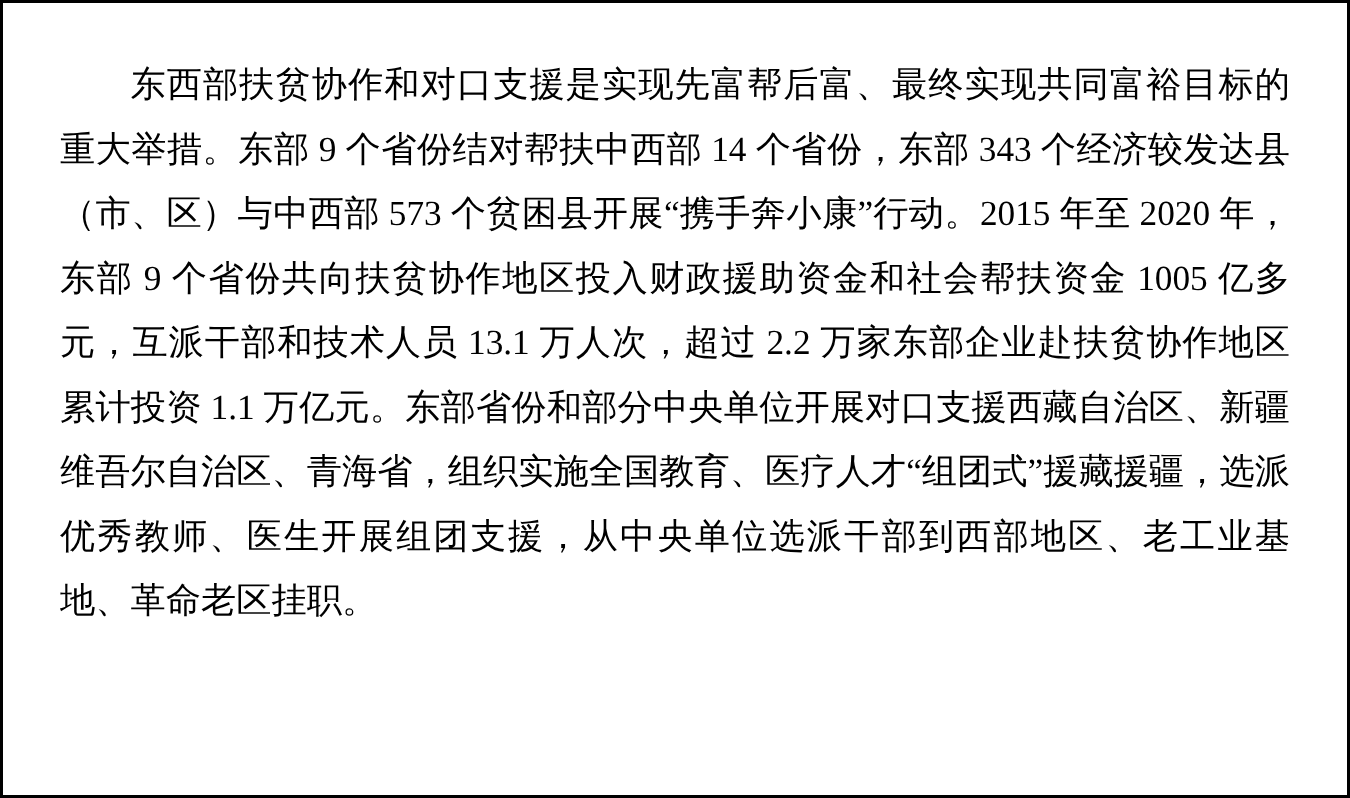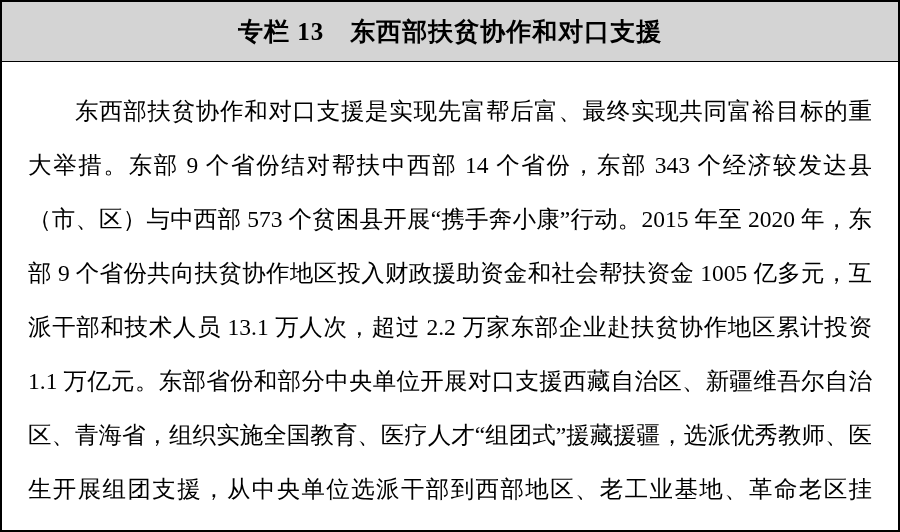--- a/index.html
+++ b/index.html
@@ -41,32 +41,29 @@
     font-family: "Liberation Serif", "DejaVu Serif", serif;
   }
   .box-body {
     box-sizing: border-box;
     flex: 1 1 auto;
     padding: 22px 26px 14px 26px;
     display: block;
   }
   .body-text {
     font-size: 23.5px;
-    line-height: 54px;
+    line-height: 43px;
     color: #000000;
     text-align: justify;
     text-justify: inter-ideograph;
     text-indent: 2em;
-    margin: 0;
+    margin: 12px;
     font-family: "Liberation Serif", "DejaVu Serif", serif;
   }
 </style>
 </head>
 <body>
 
 <div class="box">
-  <div class="box-header">
-    <div class="box-title">专栏 13　东西部扶贫协作和对口支援</div>
-  </div>
   <div class="box-body">
     <p class="body-text">东西部扶贫协作和对口支援是实现先富帮后富、最终实现共同富裕目标的重大举措。东部 9 个省份结对帮扶中西部 14 个省份，东部 343 个经济较发达县（市、区）与中西部 573 个贫困县开展“携手奔小康”行动。2015 年至 2020 年，东部 9 个省份共向扶贫协作地区投入财政援助资金和社会帮扶资金 1005 亿多元，互派干部和技术人员 13.1 万人次，超过 2.2 万家东部企业赴扶贫协作地区累计投资 1.1 万亿元。东部省份和部分中央单位开展对口支援西藏自治区、新疆维吾尔自治区、青海省，组织实施全国教育、医疗人才“组团式”援藏援疆，选派优秀教师、医生开展组团支援，从中央单位选派干部到西部地区、老工业基地、革命老区挂职。</p>
   </div>
 </div>
 
 </body></html>

